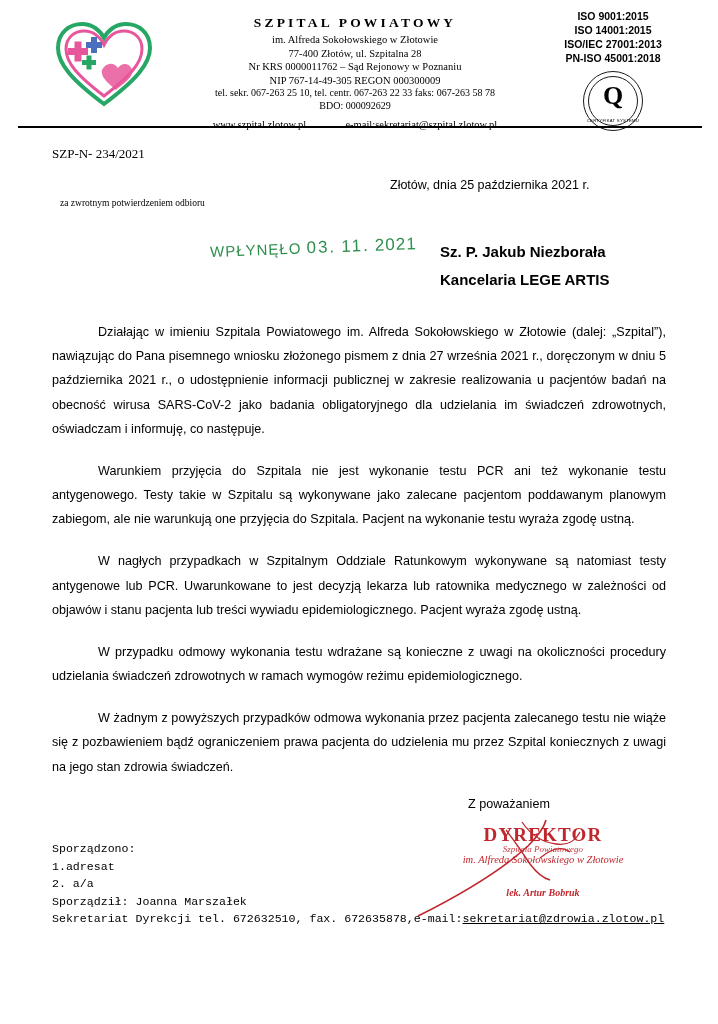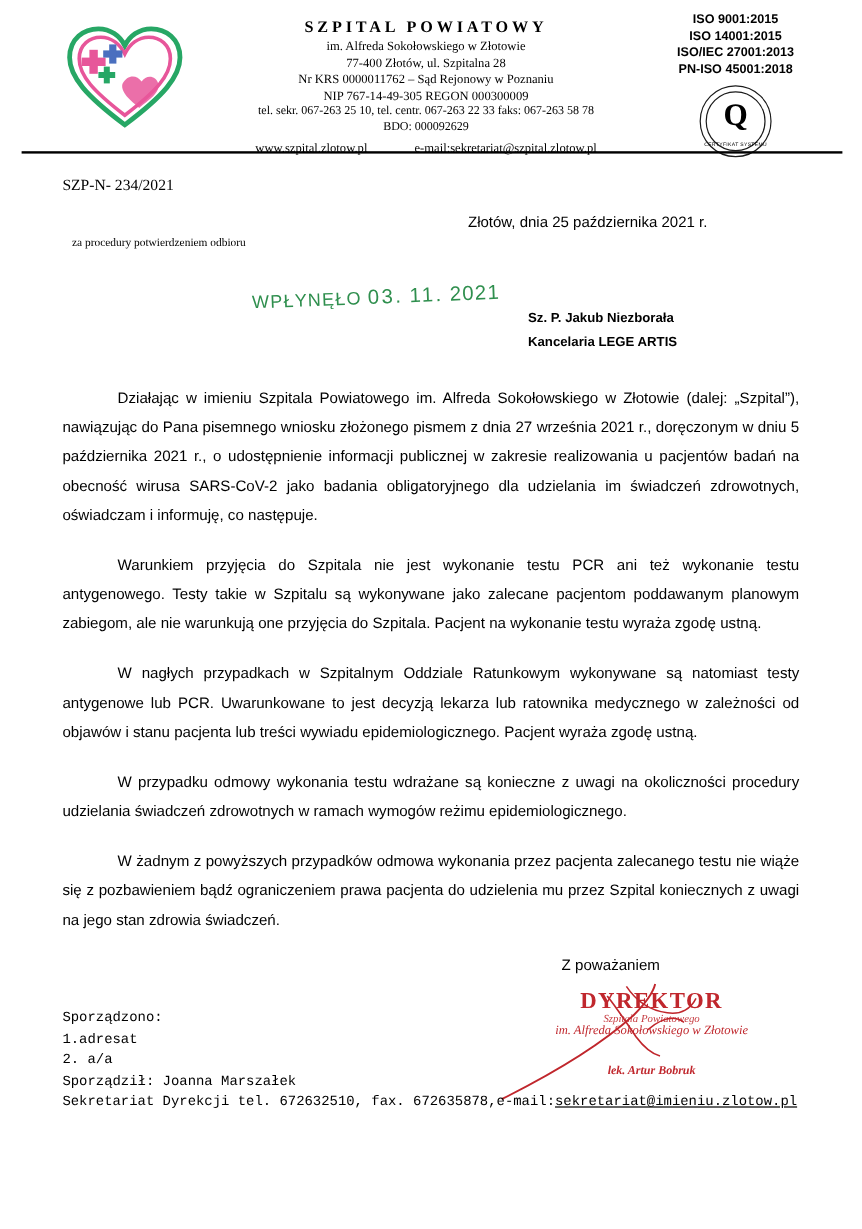--- a/index.html
+++ b/index.html
@@ -153,23 +153,22 @@
   .received-stamp .d1 { font-size: 17px; letter-spacing: 2px; }
   .received-stamp .d2 { font-size: 17px; letter-spacing: 1px; }
 
   
   .addressee {
     position: absolute;
     left: 352px;
     top: 238px;
     width: 330px;
     font-weight: bold;
-    font-size: 11px;
+    font-size: 15px;
     line-height: 1.85;
-    margin-top: 17px;
   }
   .addressee .l1 { padding-left: 88px; }
   .addressee .l2 { padding-left: 88px; }
   .addressee .l3 { padding-left: 6px; }
 
   
   .body-text {
     position: absolute;
     left: 52px;
     top: 320px;
@@ -302,21 +301,21 @@
         <div class="qmark">Q</div>
         <div class="caption">CERTYFIKAT SYSTEMU</div>
       </div>
     </div>
   </div>
 
   <div class="rule"></div>
 
   <div class="refno">SZP-N-  234/2021</div>
   <div class="place-date">Złotów, dnia 25 października 2021 r.</div>
-  <div class="return-note">za procedury potwierdzeniem odbioru</div>
+  <div class="return-note">za zwrotnym potwierdzeniem odbioru</div>
 
   <div class="received-stamp">
     <span>WPŁYNĘŁO</span>
     <span class="d1">03.</span>
     <span class="d1">11.</span>
     <span class="d2">2021</span>
   </div>
 
   <div class="addressee">
     <div class="l1">Sz. P. Jakub Niezborała</div>
@@ -346,17 +345,17 @@
     <path d="M112 10 C 120 22, 130 30, 146 32 C 158 34, 166 28, 170 20" fill="none" stroke="#c0272d" stroke-width="1.3"></path>
     <path d="M130 46 C 142 36, 152 34, 160 40" fill="none" stroke="#c0272d" stroke-width="1.2"></path>
   </svg>
 
   <div class="footer">
     <div>Sporządzono:</div>
     <div>1.adresat</div>
     <div>2. a/a</div>
     <div>Sporządził: Joanna Marszałek</div>
     <div>
-      <span>Sekretariat Dyrekcji tel. 672632510, fax. 672635878,e-mail:</span><span class="link">sekretariat@imieniu.zlotow.pl</span>
+      <span>Sekretariat Dyrekcji tel. 672632510, fax. 672635878,e-mail:</span><span class="link">sekretariat@zdrowia.zlotow.pl</span>
     </div>
   </div>
 
 </div>
 
 </body></html>

